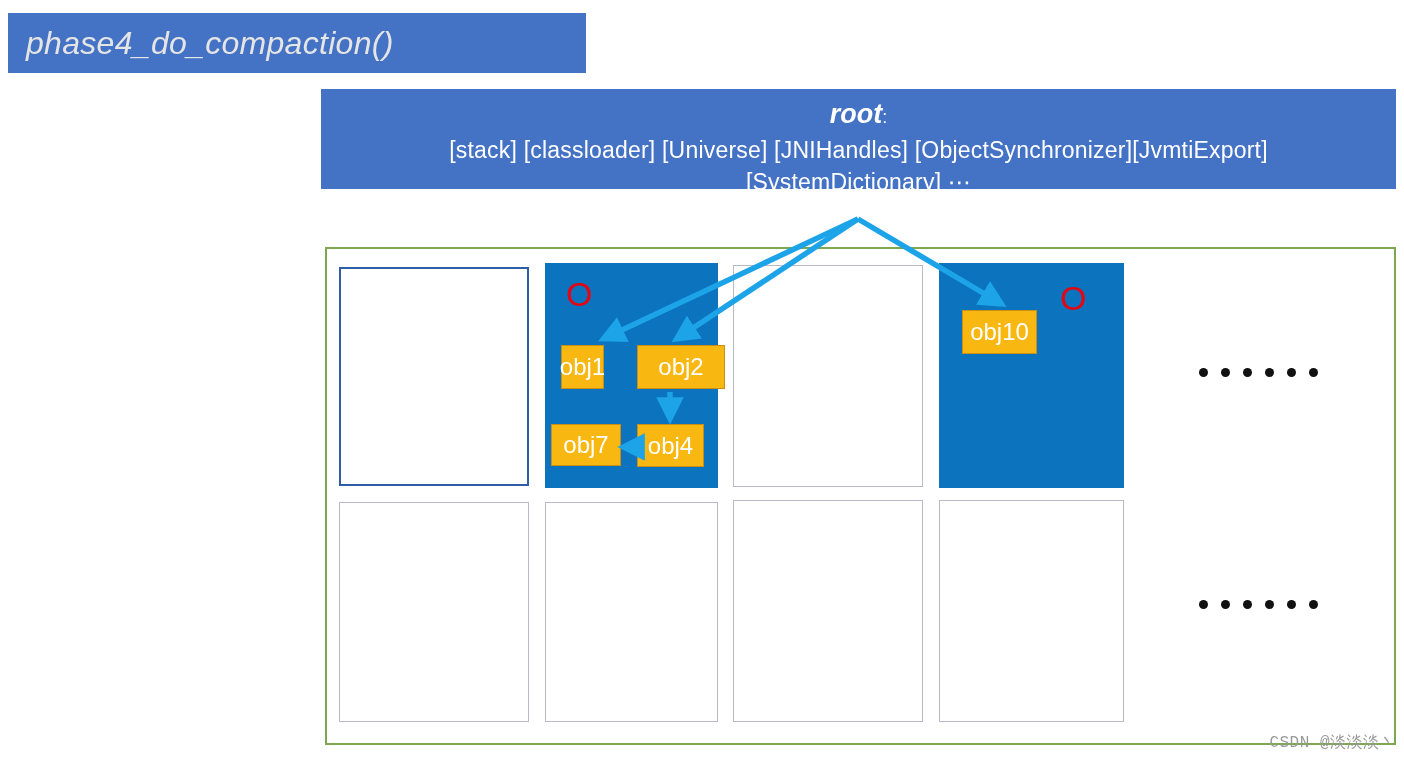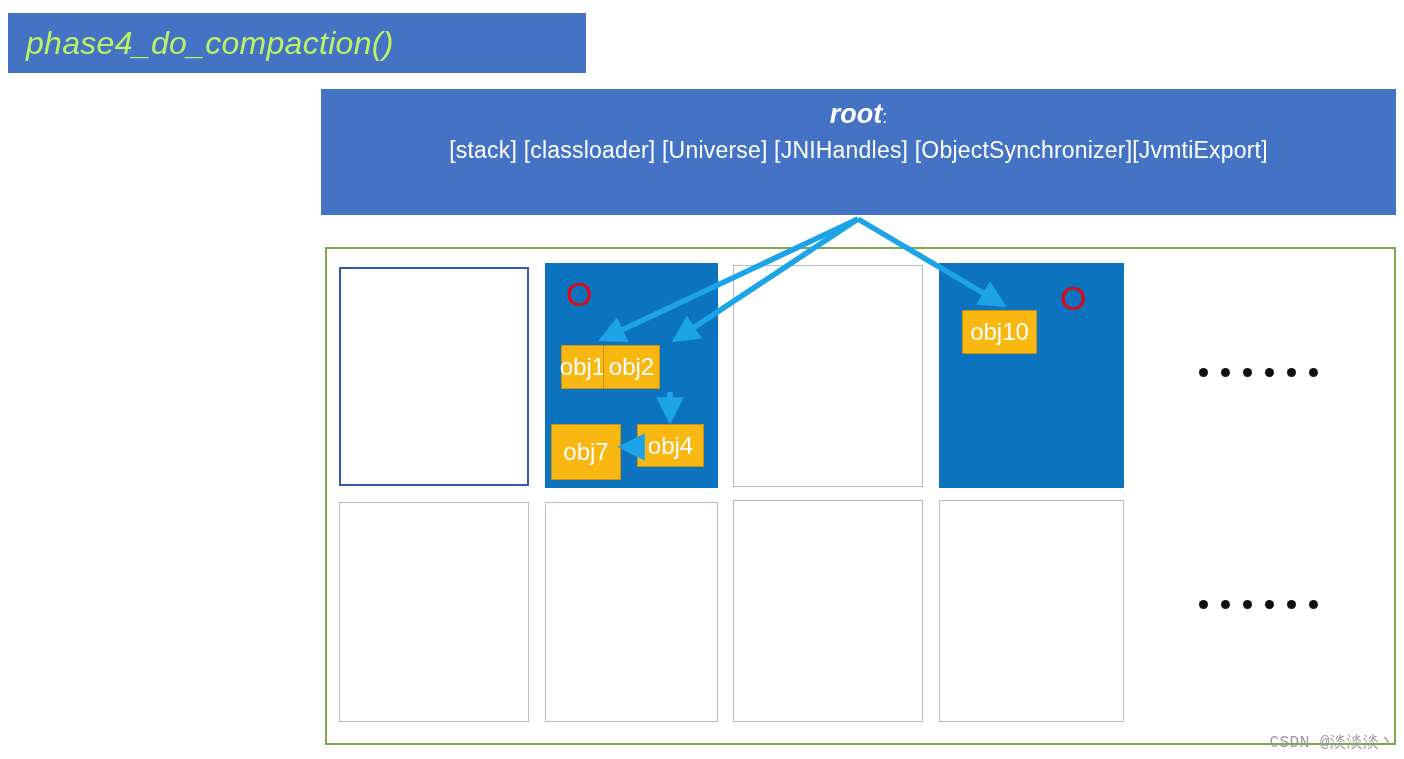--- a/index.html
+++ b/index.html
@@ -22,36 +22,36 @@
     top: 13px;
     width: 578px;
     height: 60px;
     background: #4472C4;
     box-sizing: border-box;
     display: flex;
     align-items: center;
     padding-left: 18px;
   }
   #title-banner .title-text {
-    color: #bef264;
+    color: #e5e5e5;
     font-style: italic;
     font-weight: 500;
     font-size: 32px;
     letter-spacing: 0.3px;
     white-space: nowrap;
     font-family: "Liberation Sans", sans-serif;
   }
 
   
   #root-box {
     position: absolute;
     left: 321px;
     top: 89px;
     width: 1075px;
-    height: 126px;
+    height: 100px;
     background: #4472C4;
     box-sizing: border-box;
     color: #ffffff;
     text-align: center;
     padding-top: 8px;
   }
   #root-box .root-title {
     font-style: italic;
     font-weight: bold;
     font-size: 27px;
@@ -130,22 +130,22 @@
     border: 1px solid #C98F14;
     box-sizing: border-box;
     color: #ffffff;
     font-size: 24px;
     display: flex;
     align-items: center;
     justify-content: center;
     font-family: "Liberation Sans", sans-serif;
   }
   #obj-obj1  { left: 561px; top: 345px; width: 43px; height: 44px; }
-  #obj-obj2  { left: 603px; top: 345px; width: 57px; height: 44px; }
-  #obj-obj7  { left: 551px; top: 424px; width: 70px; height: 56px; }
+  #obj-obj2  { left: 637px; top: 345px; width: 88px; height: 44px; }
+  #obj-obj7  { left: 551px; top: 424px; width: 70px; height: 42px; }
   #obj-obj4  { left: 637px; top: 424px; width: 67px; height: 43px; }
   #obj-obj10 { left: 962px; top: 310px; width: 75px; height: 44px; }
 
   
   .dots-row {
     position: absolute;
     display: flex;
     gap: 13px;
     align-items: center;
   }
@@ -185,20 +185,21 @@
 
 <div id="title-banner">
   <span class="title-text">phase4_do_compaction()</span>
 </div>
 
 <div id="root-box">
   <div class="root-title">
     <span>root</span><span class="colon">:</span>
   </div>
   <div class="root-line">[stack]  [classloader]  [Universe]  [JNIHandles]  [ObjectSynchronizer][JvmtiExport]</div>
+  <div class="root-line">[SystemDictionary]  ⋯</div>
 </div>
 
 <div id="heap-container"></div>
 
 <div class="region blue-outline" id="region-r1c1"></div>
 <div class="region filled" id="region-r1c2"></div>
 <div class="region empty-outline" id="region-r1c3"></div>
 <div class="region filled" id="region-r1c4"></div>
 
 <div class="region empty-outline" id="region-r2c1"></div>

